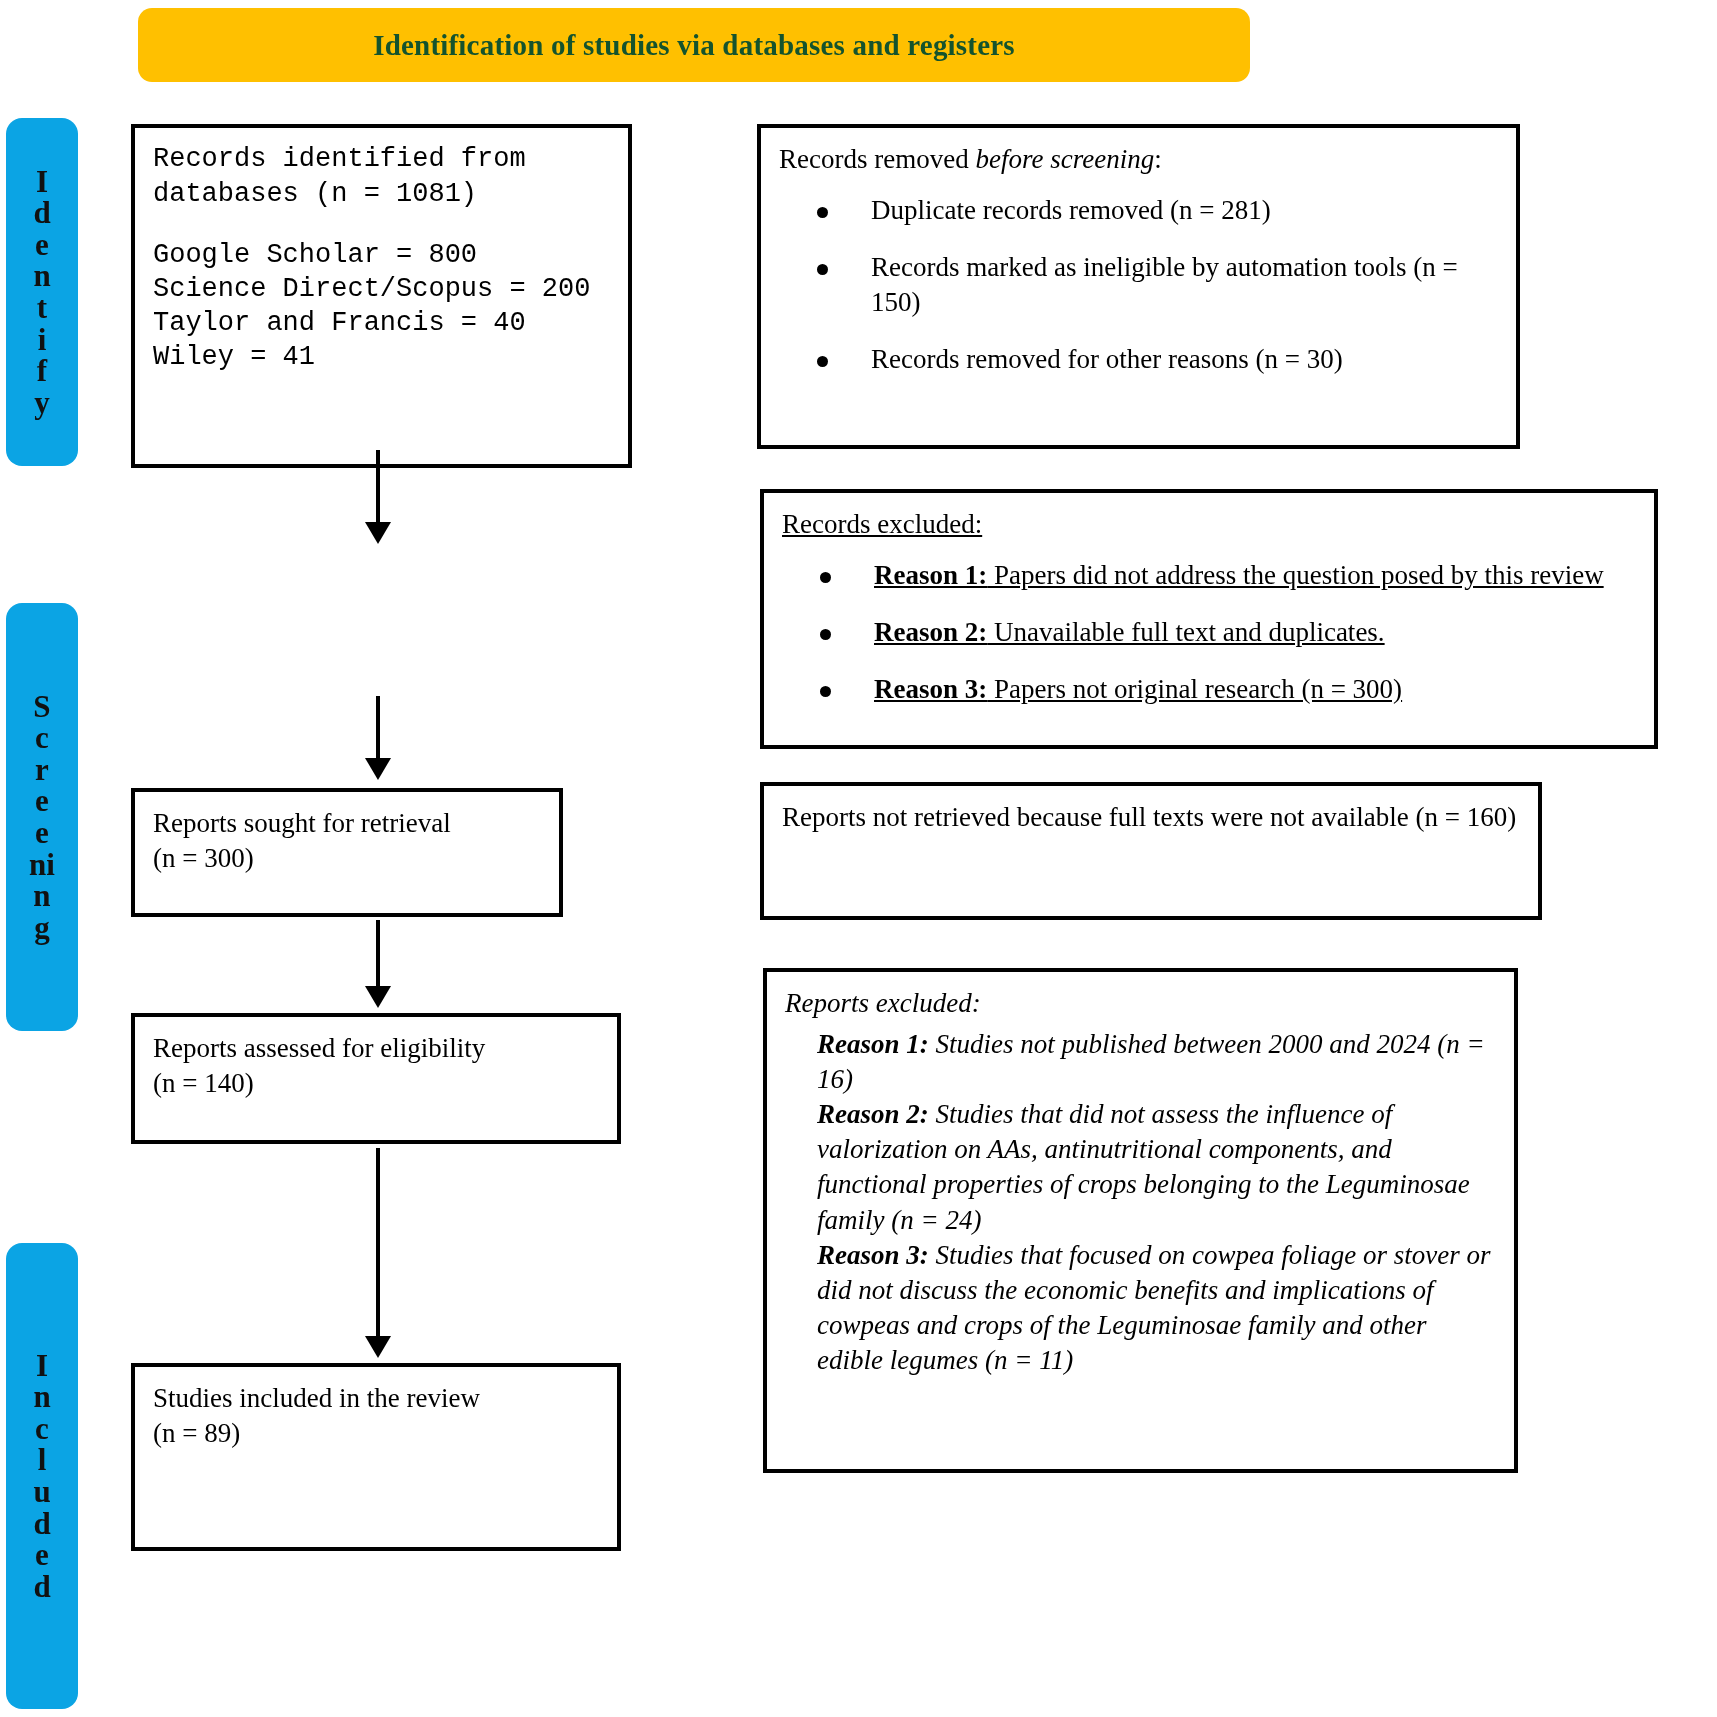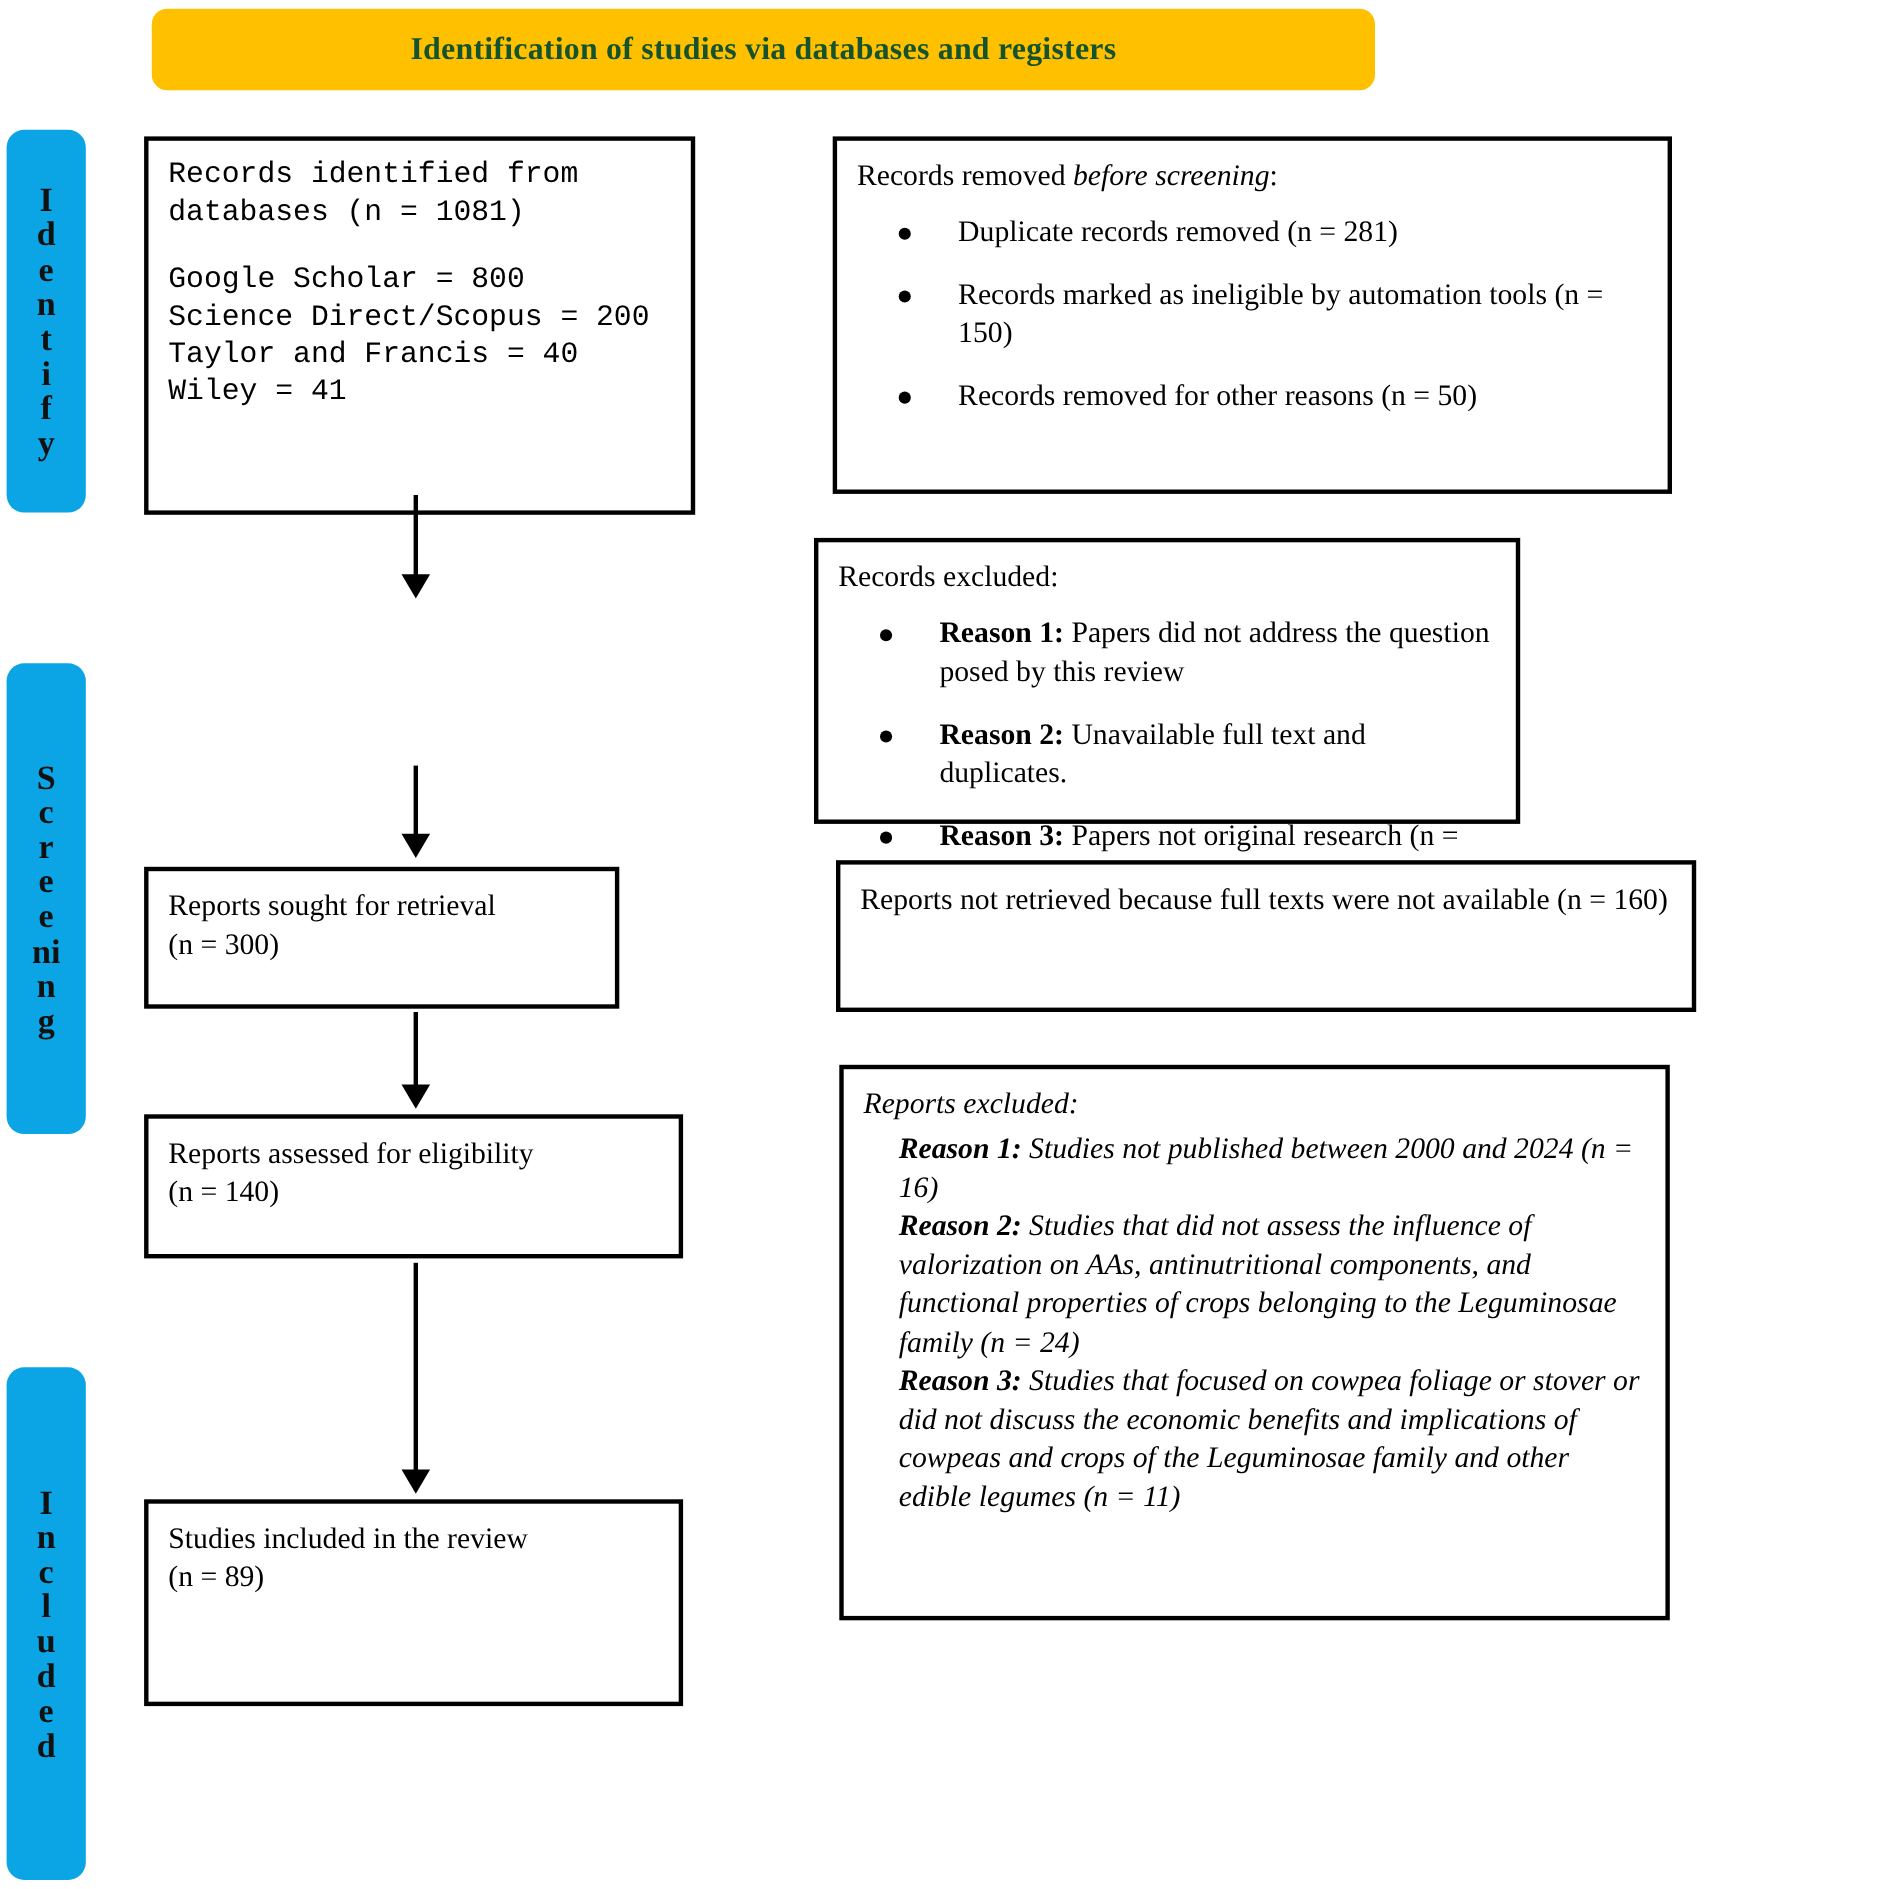--- a/index.html
+++ b/index.html
@@ -114,21 +114,21 @@
 
   
   #box-identified { left: 131px; top: 124px;  width: 501px; height: 344px; font-family: Liberation Mono, monospace; }
   #box-screened   { left: 131px; top: 549px;  width: 494px; height: 145px; }
   #box-sought     { left: 131px; top: 788px;  width: 432px; height: 129px; }
   #box-assessed   { left: 131px; top: 1013px; width: 490px; height: 131px; }
   #box-included   { left: 131px; top: 1363px; width: 490px; height: 188px; }
 
   
   #box-removed       { left: 757px; top: 124px;  width: 763px; height: 325px; }
-  #box-rec-excluded  { left: 740px; top: 489px;  width: 642px; height: 260px; }
+  #box-rec-excluded  { left: 760px; top: 489px;  width: 898px; height: 260px; text-decoration: underline; }
   #box-not-retrieved { left: 760px; top: 782px;  width: 782px; height: 138px; }
   #box-rep-excluded  { left: 763px; top: 968px;  width: 755px; height: 505px; font-style: italic; }
 
   
   .arrow {
     position: absolute;
     width: 0;
   }
   .arrow .shaft {
     position: absolute;
@@ -252,21 +252,21 @@
   <div class="arrow" id="arrow-4">
     <div class="shaft"></div>
     <div class="head"></div>
   </div>
 
   <div class="box" id="box-removed">
     <p><span>Records removed </span><em>before screening</em><span>:</span></p>
     <ul class="bullets">
       <li>Duplicate records removed (n = 281)</li>
       <li>Records marked as ineligible by automation tools (n = 150)</li>
-      <li>Records removed for other reasons (n = 50)</li>
+      <li>Records removed for other reasons (n = 30)</li>
     </ul>
   </div>
 
   <div class="box" id="box-rec-excluded">
     <p>Records excluded:</p>
     <ul class="bullets">
       <li><strong>Reason 1:</strong><span> Papers did not address the question posed by this review</span></li>
       <li><strong>Reason 2:</strong><span> Unavailable full text and duplicates.</span></li>
       <li><strong>Reason 3:</strong><span> Papers not original research (n = 300)</span></li>
     </ul>

